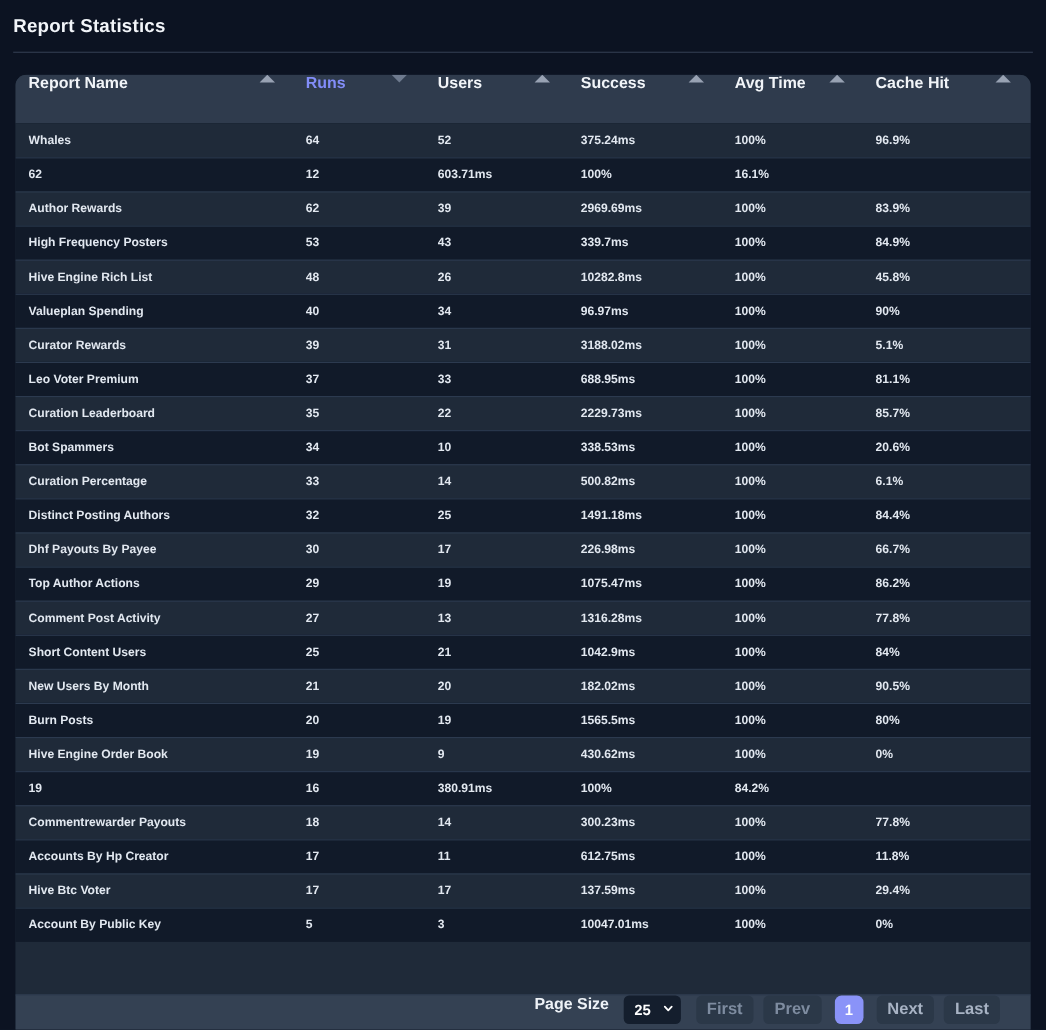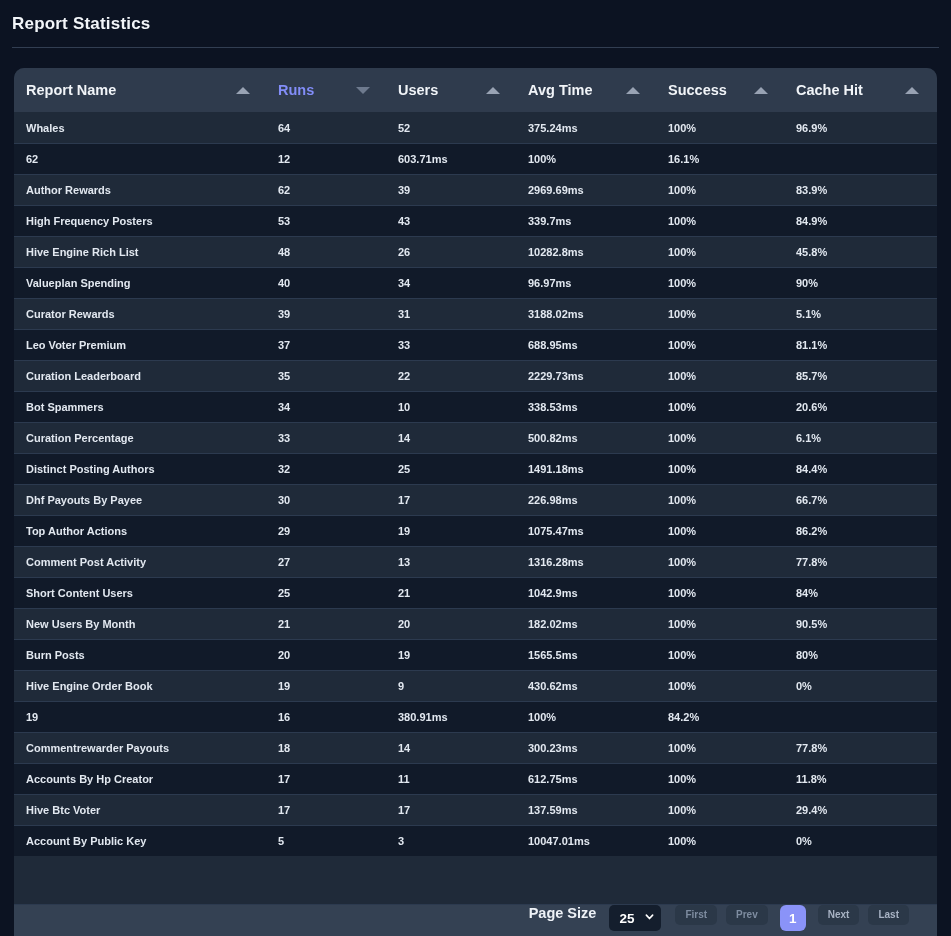--- a/index.html
+++ b/index.html
@@ -38,21 +38,21 @@
   }
   .thead {
     background: #2f3b4d;
     height: 44px;
     font-size: 14.5px;
     font-weight: 700;
     color: #f1f4f8;
   }
   .th {
     display: flex;
-    align-items: center;
+    align-items: flex-start;
     justify-content: space-between;
     padding-right: 28px;
     cursor: pointer;
     height: 100%;
   }
   .th:last-child { padding-right: 18px; }
   .th.active-sort .th-label { color: #828df8; }
   .sort-arrow { width: 0; height: 0; display: inline-block; }
   .sort-arrow.asc {
     border-left: 7px solid transparent;
@@ -115,21 +115,21 @@
     right: 7px; top: 50%;
     width: 9px; height: 9px;
     transform: translateY(-62%);
     pointer-events: none;
   }
   .pg-btn {
     background: #2b3848;
     border: none;
     border-radius: 5px;
     color: #a8b3c4;
-    font-size: 10px;
+    font-size: 15px;
     font-weight: 600;
     font-family: "Liberation Sans", sans-serif;
     padding: 4px 10px 5px 10px;
     cursor: pointer;
   }
   .pg-btn.dimmed { color: #7e8ca0; }
   .pg-current {
     background: #8a93f8;
     border: none;
     border-radius: 6px;
@@ -162,25 +162,25 @@
       </div>
       <div class="th active-sort">
         <span class="th-label">Runs</span>
         <span class="sort-arrow desc"></span>
       </div>
       <div class="th">
         <span class="th-label">Users</span>
         <span class="sort-arrow asc"></span>
       </div>
       <div class="th">
+        <span class="th-label">Success</span>
+        <span class="sort-arrow asc"></span>
+      </div>
+      <div class="th">
         <span class="th-label">Avg Time</span>
-        <span class="sort-arrow asc"></span>
-      </div>
-      <div class="th">
-        <span class="th-label">Success</span>
         <span class="sort-arrow asc"></span>
       </div>
       <div class="th">
         <span class="th-label">Cache Hit</span>
         <span class="sort-arrow asc"></span>
       </div>
     </div>
 
     <div class="tbody">
       <div class="grid-row tr">

